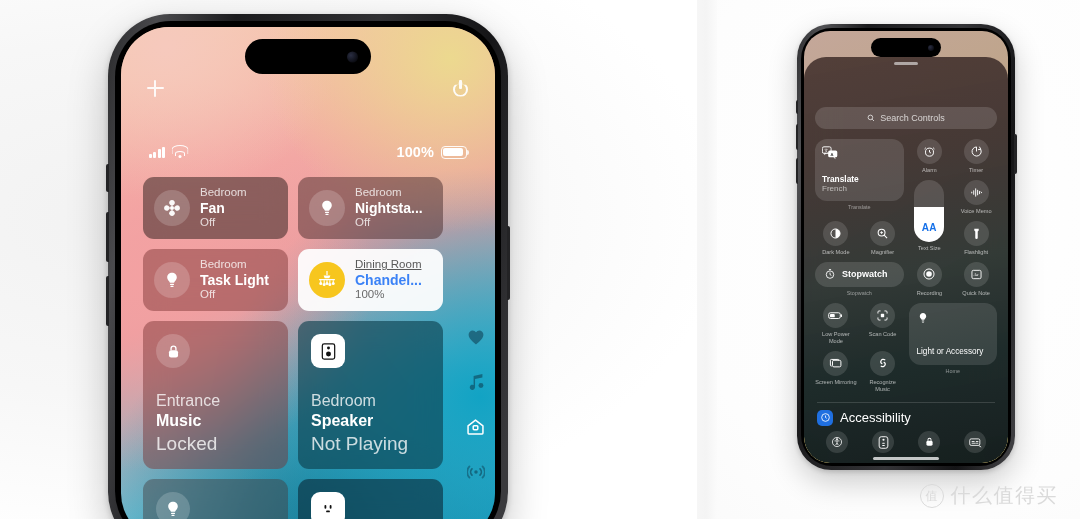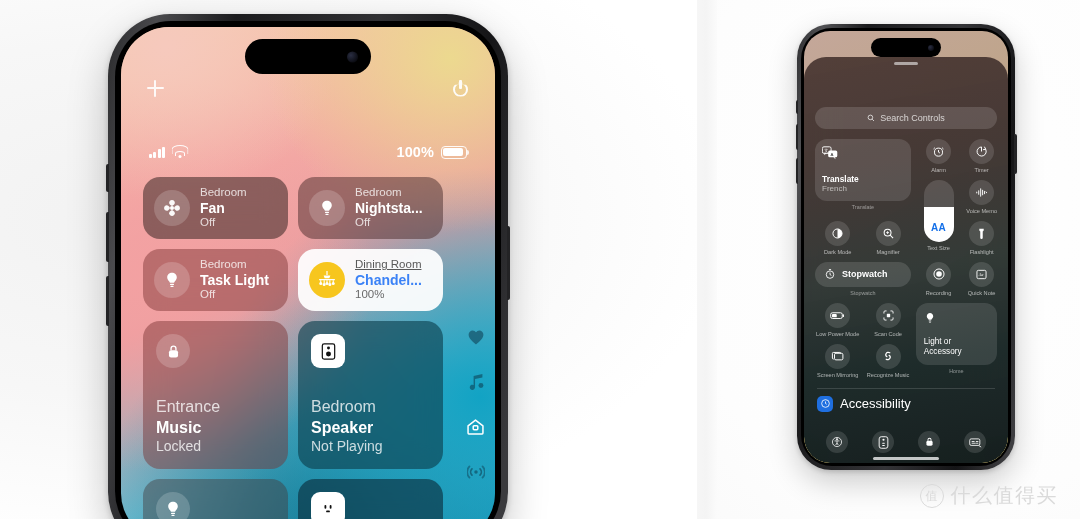--- a/index.html
+++ b/index.html
@@ -122,21 +122,21 @@
     background:rgba(255,255,255,.8);border-radius:0 2px 2px 0;
   }
   .batt i{position:absolute;left:1.4px;top:1.4px;bottom:1.4px;width:19.6px;background:#fff;border-radius:2px;display:block;}
 
   
   .tiles{
     position:absolute;left:22px;right:52px;top:150px;z-index:4;
     display:grid;grid-template-columns:1fr 1fr;gap:10px 10px;
   }
   .tile{
-    border-radius:17px;position:relative;overflow:hidden;
+    border-radius:11px;position:relative;overflow:hidden;
     backdrop-filter:blur(12px);
     box-sizing:border-box;
   }
   .tile.small{height:62px;display:flex;align-items:center;gap:10px;padding:0 11px;}
   .tile.big{height:148px;padding:13px;display:flex;flex-direction:column;}
   .tile.dark{background:rgba(46,30,28,.52);}
   .tile.dark2{background:rgba(58,32,32,.46);}
   .tile.red{background:rgba(120,48,48,.46);}
   .tile.teal{background:rgba(10,58,72,.60);}
   .tile.grayA{background:rgba(70,52,52,.42);}
@@ -159,21 +159,21 @@
 
   .bigIcon{
     width:34px;height:34px;border-radius:50%;
     background:rgba(255,255,255,.18);
     display:flex;align-items:center;justify-content:center;margin-bottom:auto;
   }
   .bigIcon.sq{border-radius:9px;background:#fff;}
   .bigTxt{line-height:1.28;}
   .bigTxt .tRoom{font-size:16px;}
   .bigTxt .tName{font-size:16px;}
-  .bigTxt .tState{font-size:14px;}
+  .bigTxt .tState{font-size:19px;}
 
   
   .rail{
     position:absolute;right:10px;top:300px;z-index:5;
     display:flex;flex-direction:column;align-items:center;gap:26px;
   }
   .rail .ri{width:19px;height:19px;display:flex;align-items:center;justify-content:center;opacity:.55;}
   .rail .ri.on{opacity:1;}
 
   
@@ -218,21 +218,21 @@
   }
 
   .ccInner{position:absolute;left:0;right:0;top:26px;bottom:0;z-index:7;padding:14px 11px 0;box-sizing:border-box;margin-top:36px;}
 
   .searchBar{
     height:22px;border-radius:11px;background:rgba(255,255,255,.14);
     display:flex;align-items:center;justify-content:center;gap:5px;margin-bottom:10px;
   }
   .searchBar .lbl{font-size:9px;color:rgba(255,255,255,.74);}
 
-  .ccGrid{display:grid;grid-template-columns:repeat(3,1fr);gap:6px 5px;}
+  .ccGrid{display:grid;grid-template-columns:repeat(4,1fr);gap:6px 5px;}
   .ctlWrap{display:flex;flex-direction:column;align-items:center;}
   .ctlRound{
     width:25px;height:25px;border-radius:50%;
     background:rgba(255,255,255,.13);
     display:flex;align-items:center;justify-content:center;
   }
   .ctlLbl{font-size:5.6px;color:rgba(255,255,255,.62);margin-top:3px;text-align:center;line-height:1.25;}
   .groupLbl{font-size:5.4px;color:rgba(255,255,255,.48);text-align:center;margin-top:3px;}
 
   .wideTile{

